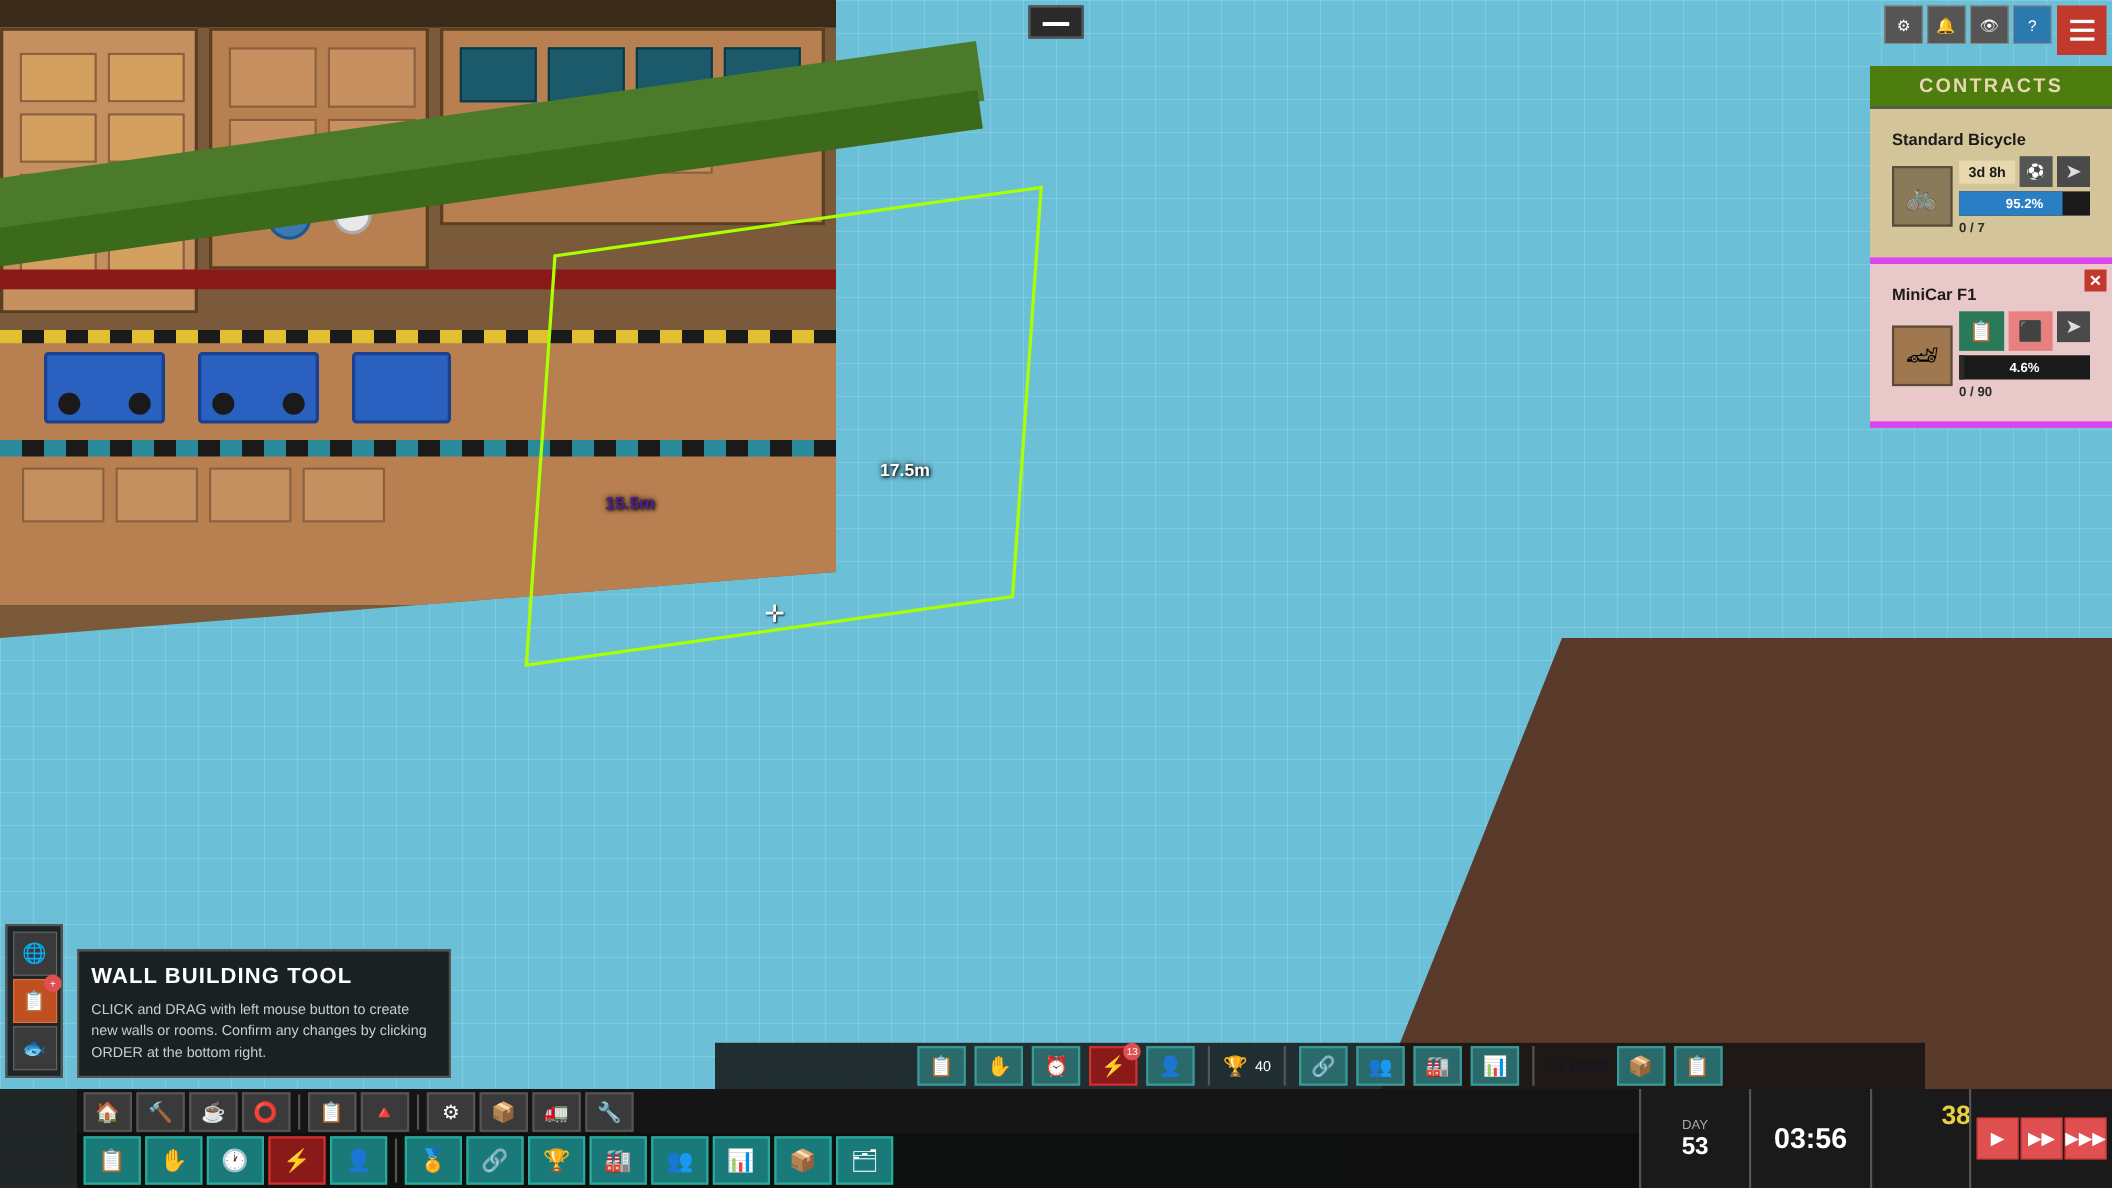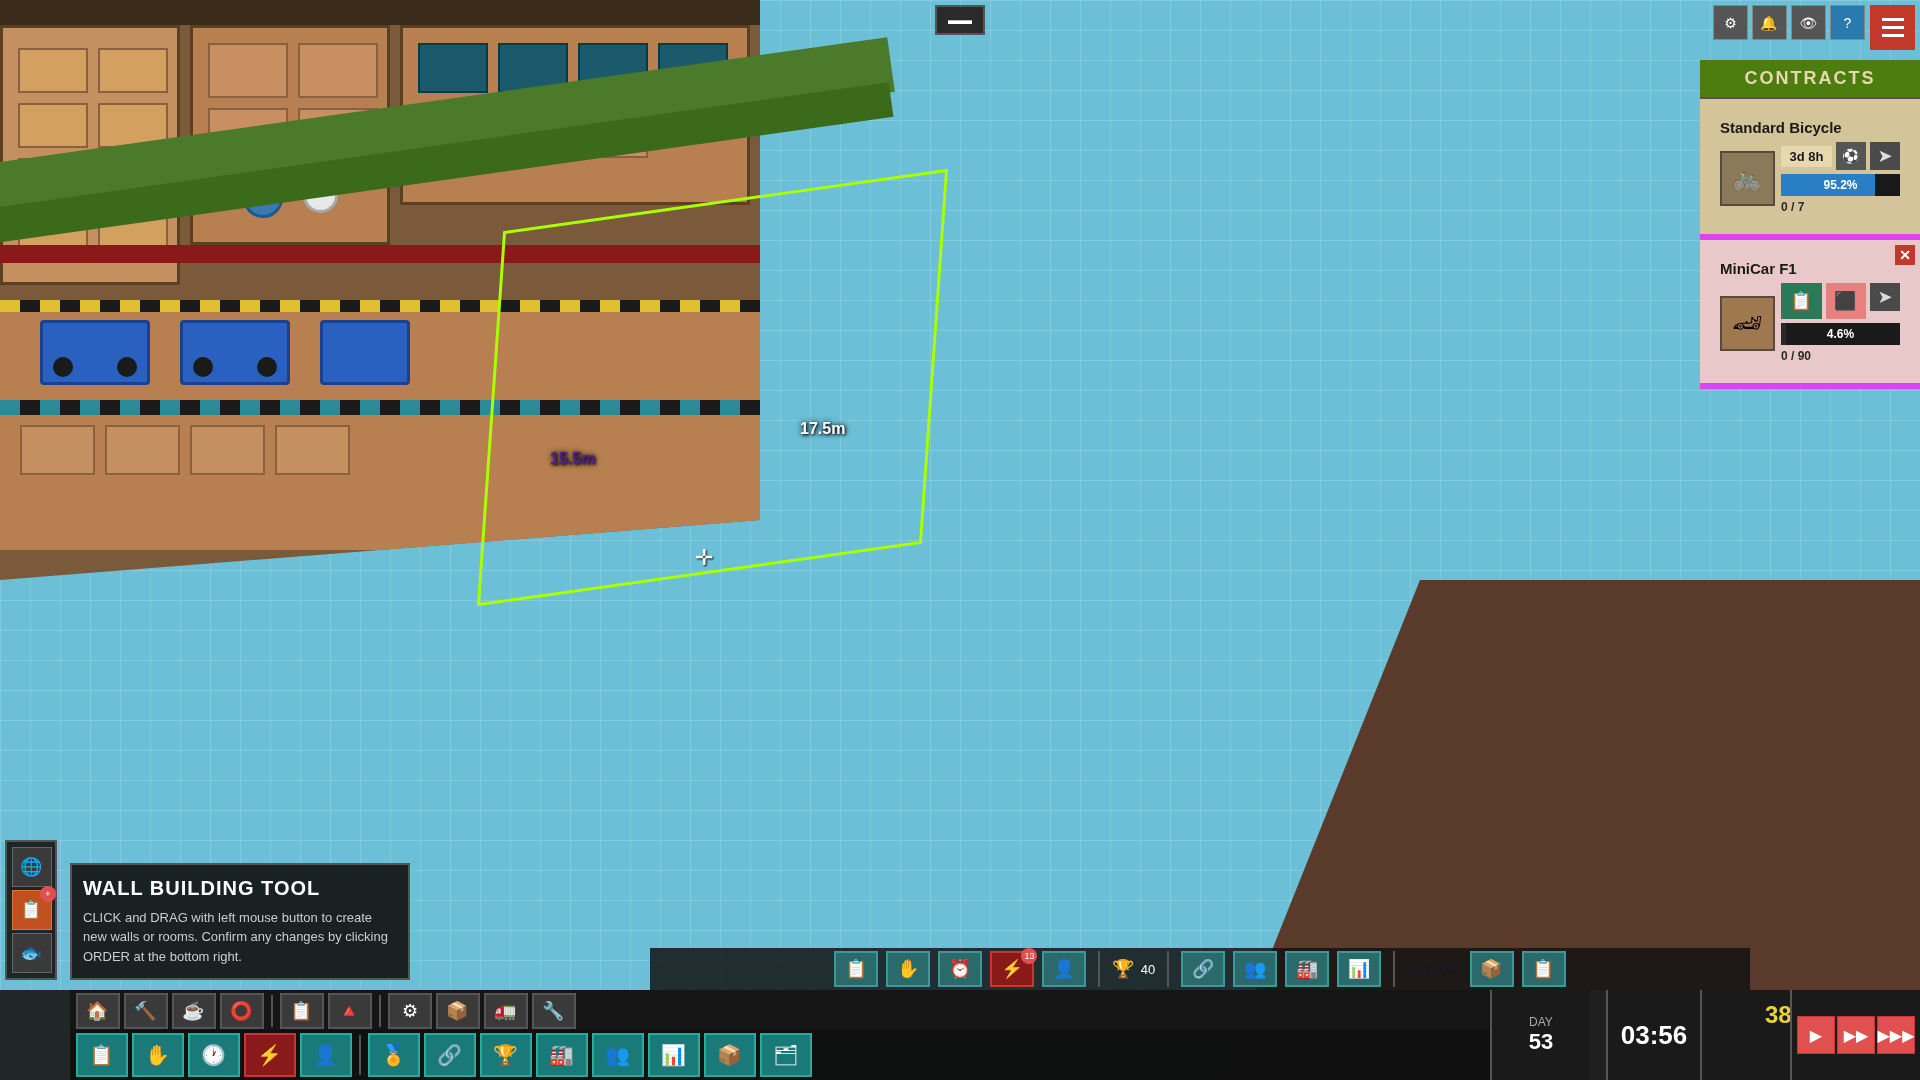--- a/index.html
+++ b/index.html
@@ -729,21 +729,21 @@
     <button class="toolbar-btn teal" style="width:52px;height:44px;">📊</button>
     <button class="toolbar-btn teal" style="width:52px;height:44px;">📦</button>
     <button class="toolbar-btn teal" style="width:52px;height:44px;">🗂</button>
   </div>
 
   <div class="day-counter" style="position:absolute;right:330px;bottom:0;height:90px;width:100px;">
     <div class="day-label">DAY</div>
     <div class="day-value">53</div>
   </div>
 
-  <div class="time-counter" style="position:absolute;right:220px;bottom:0;height:90px;width:94px;">
+  <div class="time-counter" style="position:absolute;right:220px;bottom:0;height:90px;width:110px;">
     <div style="font-size:26px;font-weight:bold;color:white;">03:56</div>
   </div>
 
   <div class="money-display" style="position:absolute;right:60px;bottom:0;height:90px;width:160px;">
     <div class="money-value">387271</div>
     <div class="money-change">
       <span>-95</span>
     </div>
     <div style="font-size:20px;">💰</div>
   </div>

